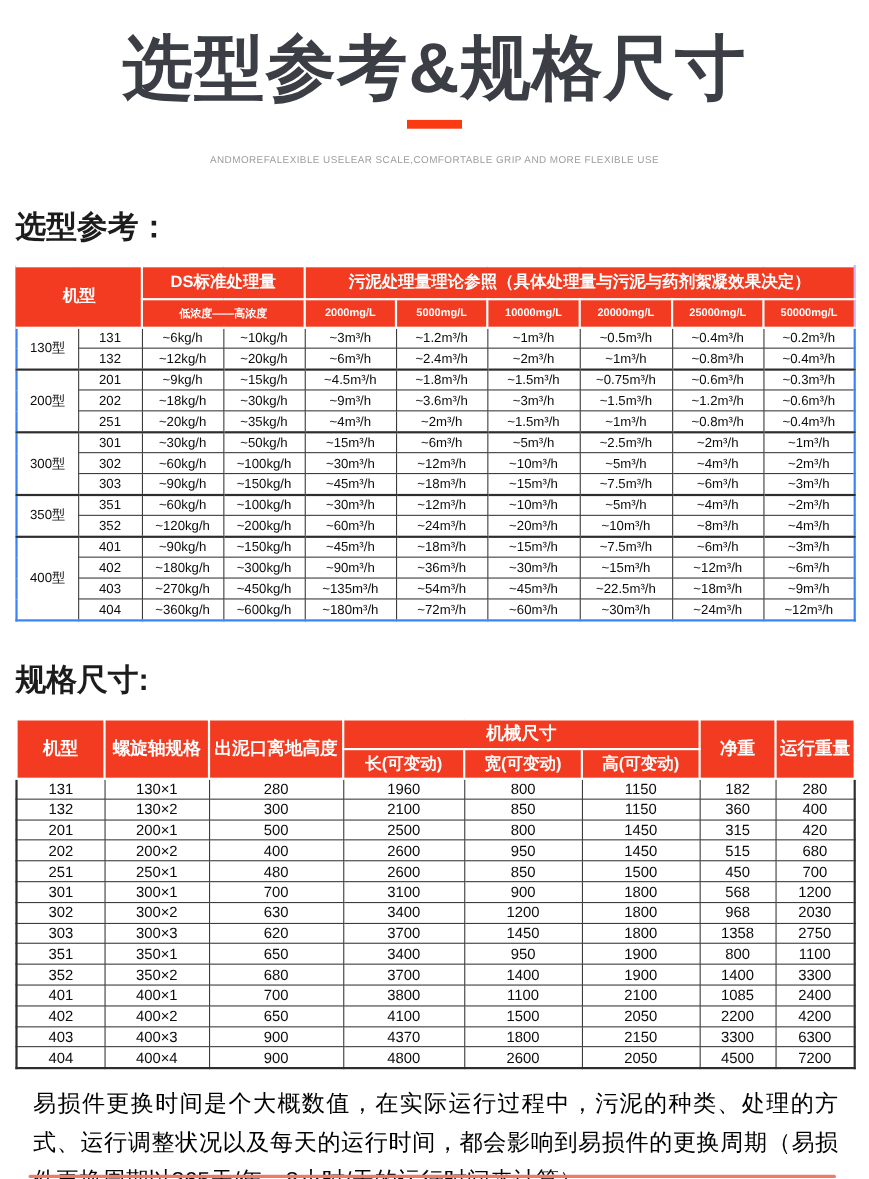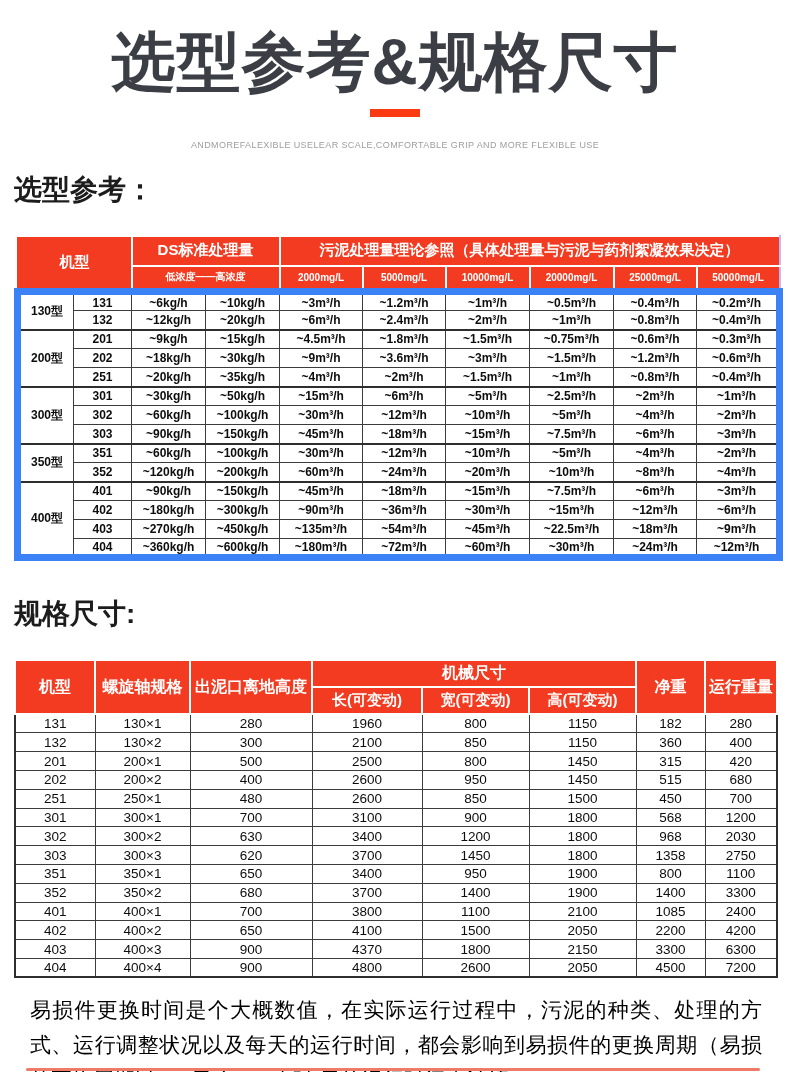--- a/index.html
+++ b/index.html
@@ -38,25 +38,25 @@
     line-height: 16px;
   }
 
   
   .section-heading {
     font-size: 28px;
     font-weight: 700;
     color: #1c1c1c;
     margin-left: 14px;
   }
-  .heading-1 { margin-top: 18px; }
+  .heading-1 { margin-top: 34px; }
   .heading-2 { margin-top: 34px; }
 
   
-  .tbl-wrap { margin: 26px 14px 0 14px; }
+  .tbl-wrap { margin: 16px 14px 0 14px; }
   table {
     width: 100%;
     border-collapse: collapse;
     table-layout: fixed;
   }
   th, td { text-align: center; vertical-align: middle; }
 
   
   thead th {
     background: #f23b20;
@@ -70,21 +70,21 @@
   .t1 thead tr.h1 th { height: 30px; font-size: 15px; }
   .t1 thead tr.h2 th { height: 26px; font-size: 10px; font-weight: 600; }
   .t1 tbody td {
     border: 1px solid #3c3c3c;
     height: 19px;
     font-size: 12px;
     color: #0d0d0d;
     background: #fff;
   }
   .t1 tbody tr.group-start td { border-top: 2px solid #2e2e2e; }
-  .t1 tbody { border: 7px solid #3b82f6; font-weight: bold; }
+  .t1 tbody { border: 2px solid #3b82f6; }
   .t1 thead th:first-child { border-left: 2px solid #f23b20; }
   .t1 thead th:last-child { border-right: 2px solid #c4b5fd; }
 
   
   .t2 thead tr.h1 th { height: 27px; font-size: 16px; }
   .t2 thead tr.h2 th { height: 27px; font-size: 15px; font-weight: 600; }
   .t2 tbody td {
     border: 1px solid #3c3c3c;
     height: 18.8px;
     font-size: 13.5px;

